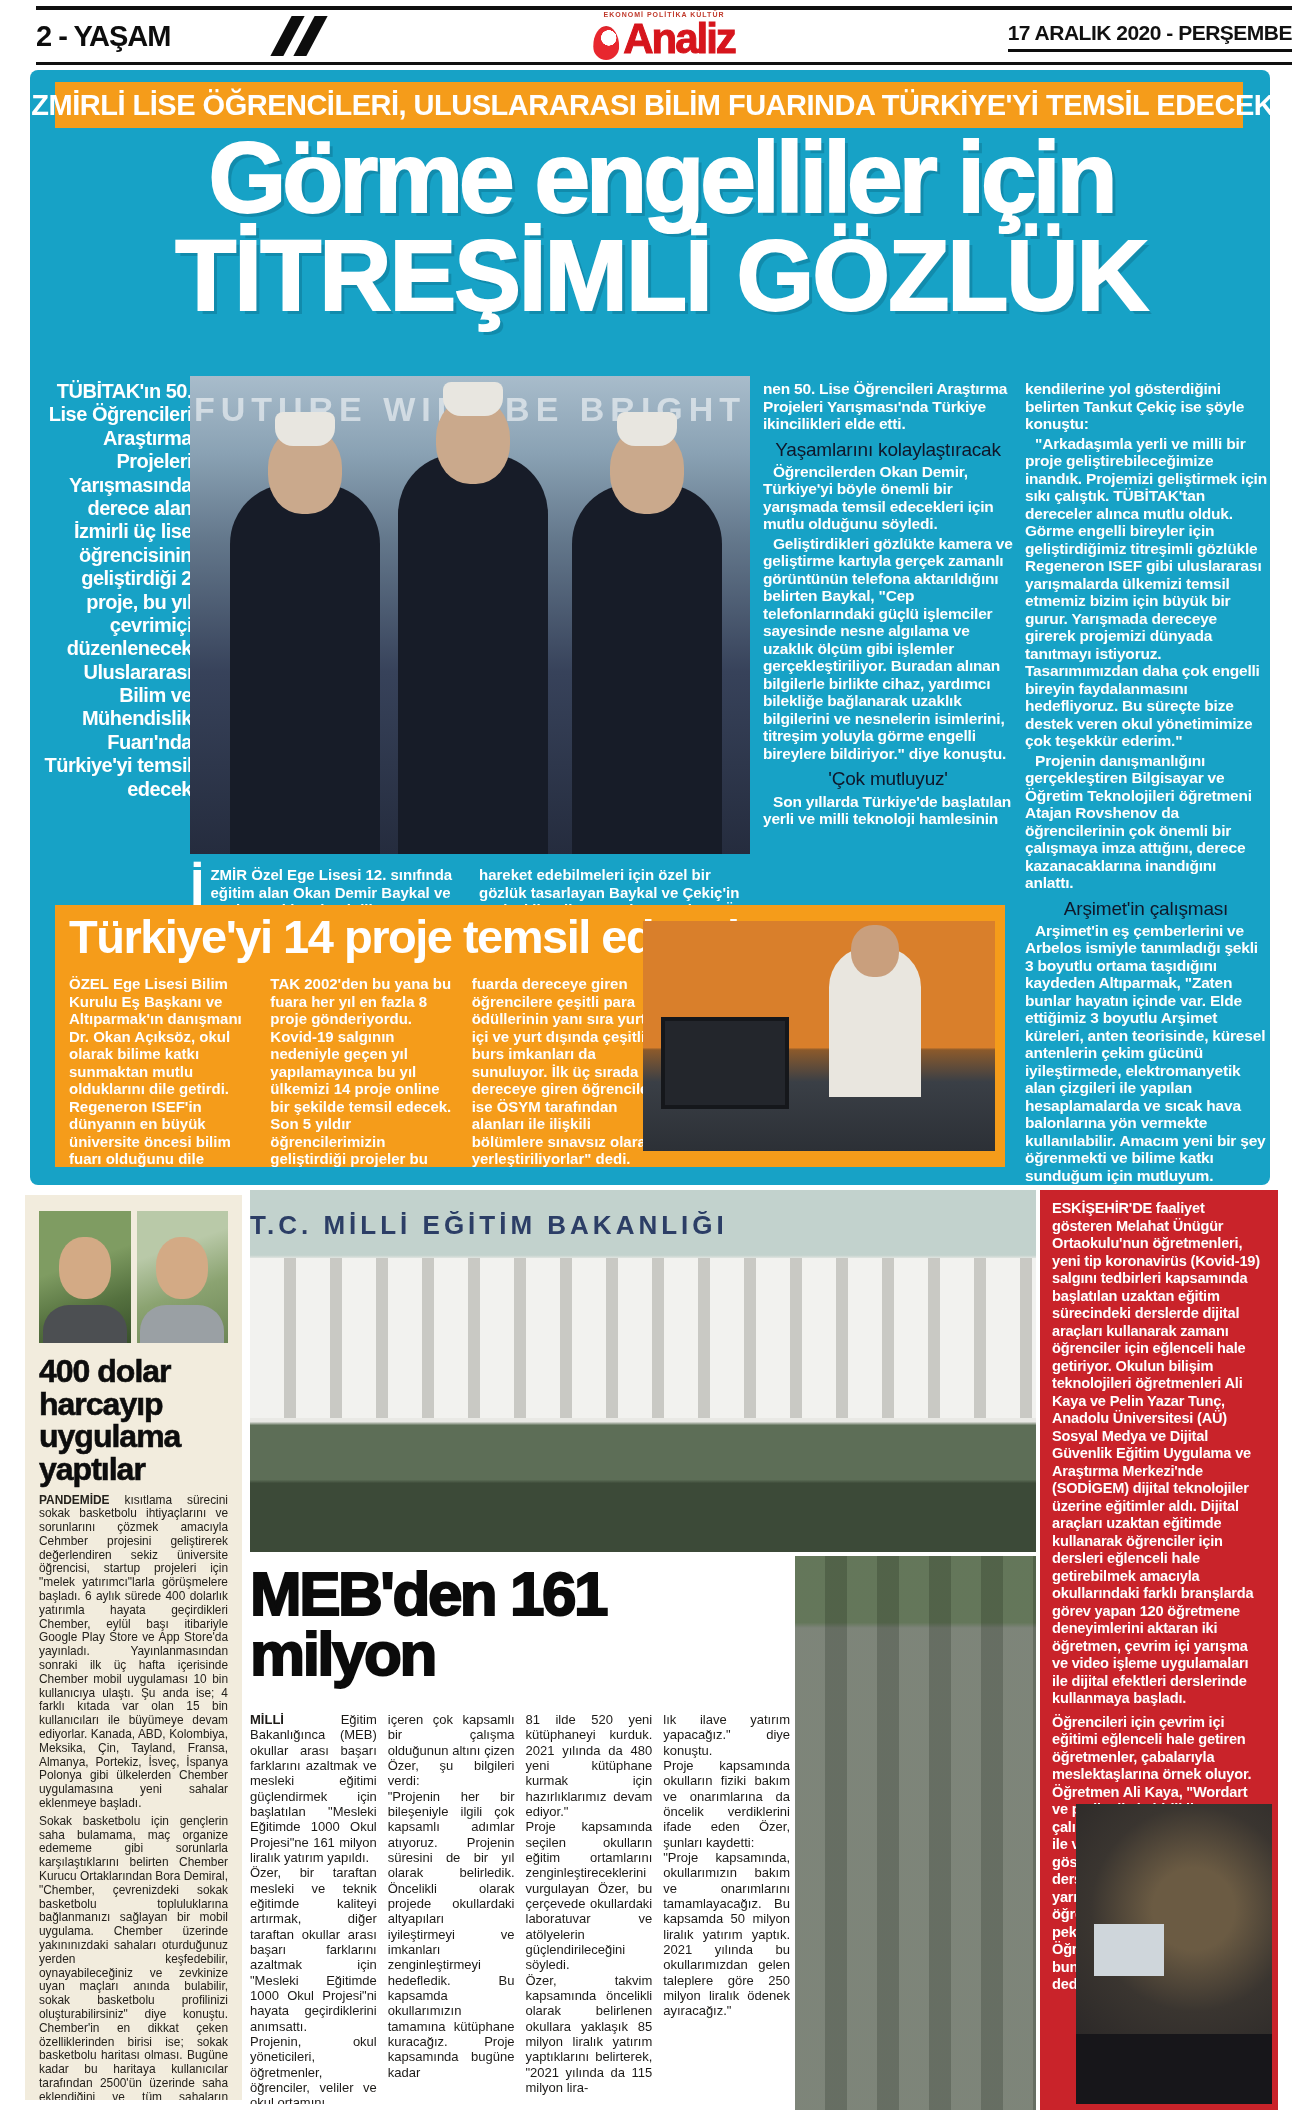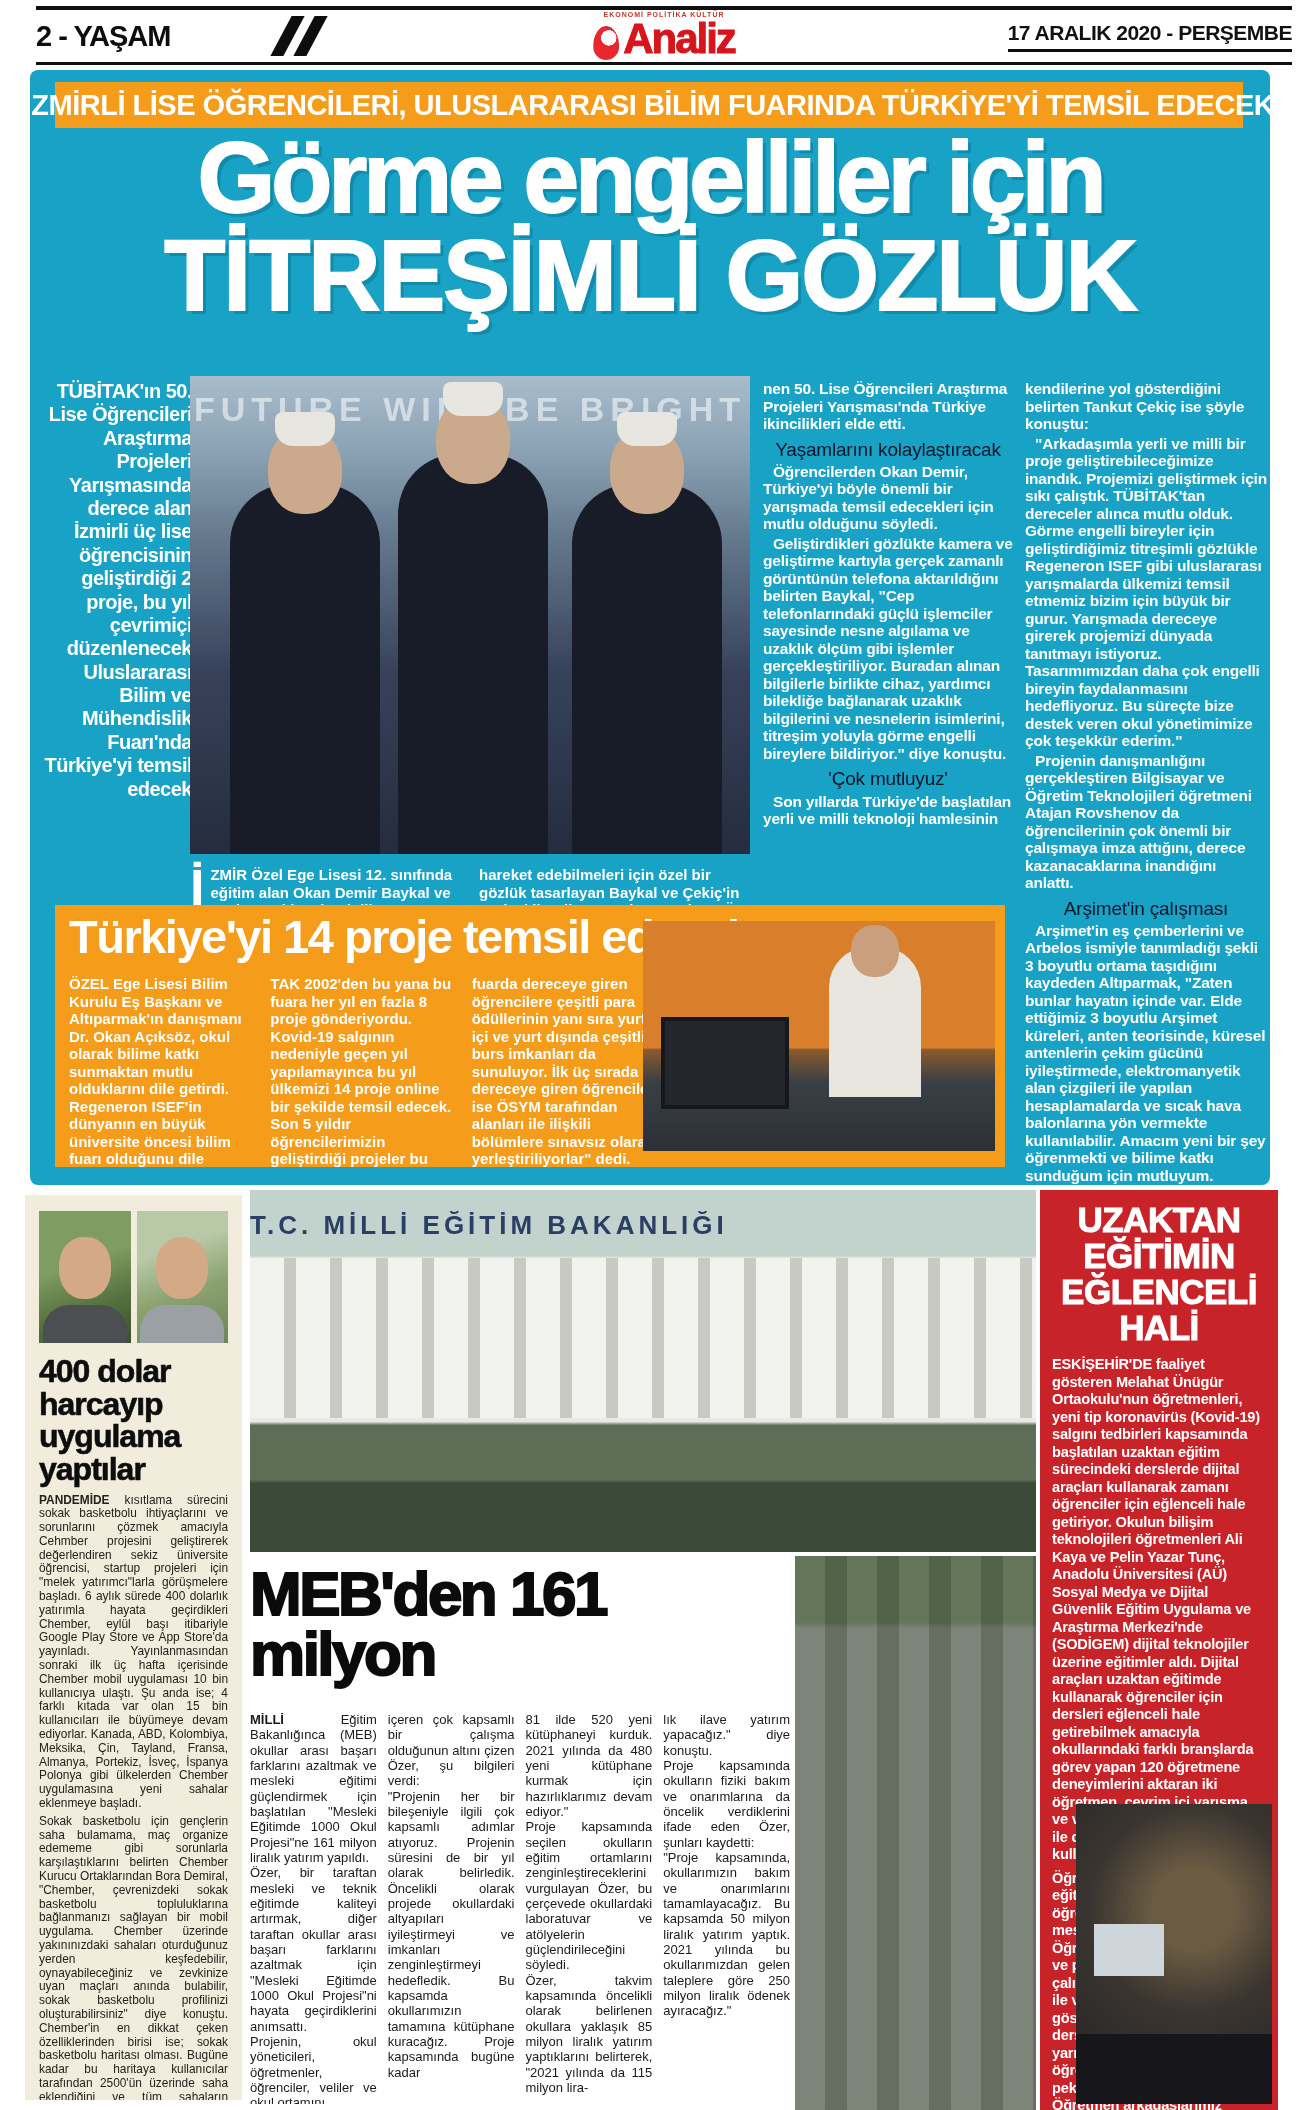--- a/index.html
+++ b/index.html
@@ -25,21 +25,21 @@
         border-bottom:3px solid #0d0d0d;padding-bottom:4px;}
 
   
   .teal{position:absolute;left:30px;top:70px;width:1240px;height:1115px;background:#17a2c6;
         border-radius:8px;overflow:hidden;color:#fff;}
   .kicker{position:absolute;left:25px;top:12px;width:1188px;height:46px;background:#f59c1a;
           display:flex;align-items:center;justify-content:center;
           font-size:29px;font-weight:bold;letter-spacing:-0.5px;color:#fff;white-space:nowrap;}
   .bighead{position:absolute;left:0;top:58px;width:100%;text-align:center;
            font-weight:bold;color:#fff;line-height:0.98;letter-spacing:-4px;
-           -webkit-text-stroke:2px #fff;text-shadow:4px 4px 0 rgba(0,60,80,0.22);}
+           -webkit-text-stroke:2px #fff;text-shadow:4px 4px 0 rgba(0,60,80,0.22);padding-left:11px;}
   .bighead .l1{font-size:100px;display:block;}
   .bighead .l2{font-size:100px;display:block;letter-spacing:-2px;}
 
   .intro{position:absolute;left:12px;top:310px;width:150px;text-align:right;
          font-size:20px;font-weight:bold;line-height:1.17;letter-spacing:-0.5px;}
 
   .main-photo{position:absolute;left:160px;top:306px;width:560px;height:478px;overflow:hidden;
       background:linear-gradient(180deg,#a8bccb 0%,#8aa2b4 16%,#64788c 34%,#37425a 62%,#252c3e 100%);}
   .photo-overlay-text{position:absolute;left:0;top:14px;width:100%;text-align:center;
       font-size:34px;font-weight:bold;color:rgba(255,255,255,0.55);letter-spacing:6px;}
@@ -251,24 +251,20 @@
 "Projenin her bir bileşeniyle ilgili çok kapsamlı adımlar atıyoruz. Projenin süresini de bir yıl olarak belirledik. Öncelikli olarak projede okullardaki altyapıları iyileştirmeyi ve imkanları zenginleştirmeyi hedefledik. Bu kapsamda okullarımızın tamamına kütüphane kuracağız. Proje kapsamında bugüne kadar</div>
     <div class="meb-col">81 ilde 520 yeni kütüphaneyi kurduk. 2021 yılında da 480 yeni kütüphane kurmak için hazırlıklarımız devam ediyor."
 Proje kapsamında seçilen okulların eğitim ortamlarını zenginleştireceklerini vurgulayan Özer, bu çerçevede okullardaki laboratuvar ve atölyelerin güçlendirileceğini söyledi.
 Özer, takvim kapsamında öncelikli olarak belirlenen okullara yaklaşık 85 milyon liralık yatırım yaptıklarını belirterek, "2021 yılında da 115 milyon lira-</div>
     <div class="meb-col">lık ilave yatırım yapacağız." diye konuştu.
 Proje kapsamında okulların fiziki bakım ve onarımlarına da öncelik verdiklerini ifade eden Özer, şunları kaydetti:
 "Proje kapsamında, okullarımızın bakım ve onarımlarını tamamlayacağız. Bu kapsamda 50 milyon liralık yatırım yaptık. 2021 yılında bu okullarımızdan gelen taleplere göre 250 milyon liralık ödenek ayıracağız."</div>
   </div>
 
   <div class="redbox">
-    <h2>UZAKTAN
-EĞİTİMİN
-EĞLENCELİ
-HALİ</h2>
     <div class="body">
       <p><b class="lead">ESKİŞEHİR'DE</b><span> faaliyet gösteren Melahat Ünügür Ortaokulu'nun öğretmenleri, yeni tip koronavirüs (Kovid-19) salgını tedbirleri kapsamında başlatılan uzaktan eğitim sürecindeki derslerde dijital araçları kullanarak zamanı öğrenciler için eğlenceli hale getiriyor. Okulun bilişim teknolojileri öğretmenleri Ali Kaya ve Pelin Yazar Tunç, Anadolu Üniversitesi (AÜ) Sosyal Medya ve Dijital Güvenlik Eğitim Uygulama ve Araştırma Merkezi'nde (SODİGEM) dijital teknolojiler üzerine eğitimler aldı. Dijital araçları uzaktan eğitimde kullanarak öğrenciler için dersleri eğlenceli hale getirebilmek amacıyla okullarındaki farklı branşlarda görev yapan 120 öğretmene deneyimlerini aktaran iki öğretmen, çevrim içi yarışma ve video işleme uygulamaları ile dijital efektleri derslerinde kullanmaya başladı.</span></p>
       <p>Öğrencileri için çevrim içi eğitimi eğlenceli hale getiren öğretmenler, çabalarıyla meslektaşlarına örnek oluyor. Öğretmen Ali Kaya, "Wordart ve padlet ile iş birlikli çalışmalar yaptık. Movie maker ile video işleme programları gösterdik. Kahoot aracılığıyla ders sonlarında eğlenceli yarışmalar yaparak öğrencilerimize bilgilerini pekiştiren eğitimler verdik. Öğretmen arkadaşlarımız bundan çok memnun kaldı" dedi.</p>
     </div>
     <div class="red-photo">
       <div class="screen"></div>
       <div class="desk"></div>
     </div>
   </div>
 

